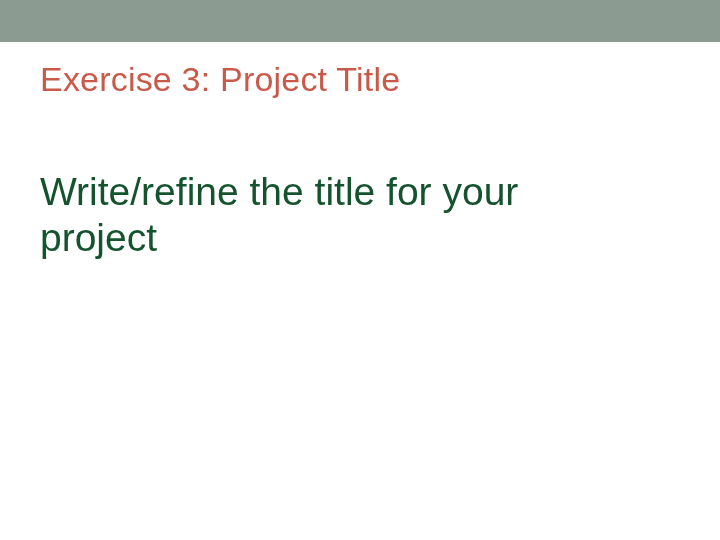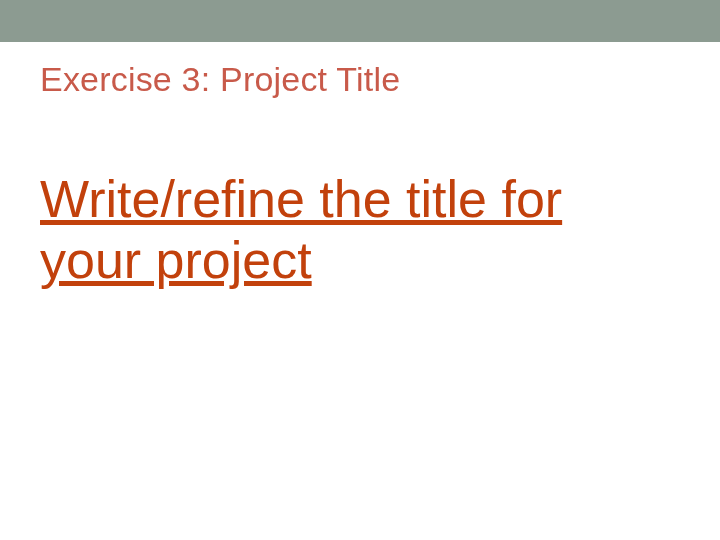--- a/index.html
+++ b/index.html
@@ -21,27 +21,26 @@
       background: #8c9b91;
     }
     .heading {
       color: #c85a4a;
       font-size: 34px;
       font-weight: normal;
       padding: 18px 40px 0 40px;
       letter-spacing: 0.2px;
     }
     .body-text {
-      color: #c2410c;
-      font-size: 52px;
+      color: #14532d;
+      font-size: 39px;
       font-weight: normal;
       padding: 70px 40px 0 40px;
       line-height: 1.18;
       max-width: 640px;
-      text-decoration: underline;
     }
   </style>
 </head>
 <body>
 
 <div class="top-bar"></div>
 
 <h1 class="heading">Exercise 3: Project Title</h1>
 
 <p class="body-text">Write/refine the title for your project</p>

